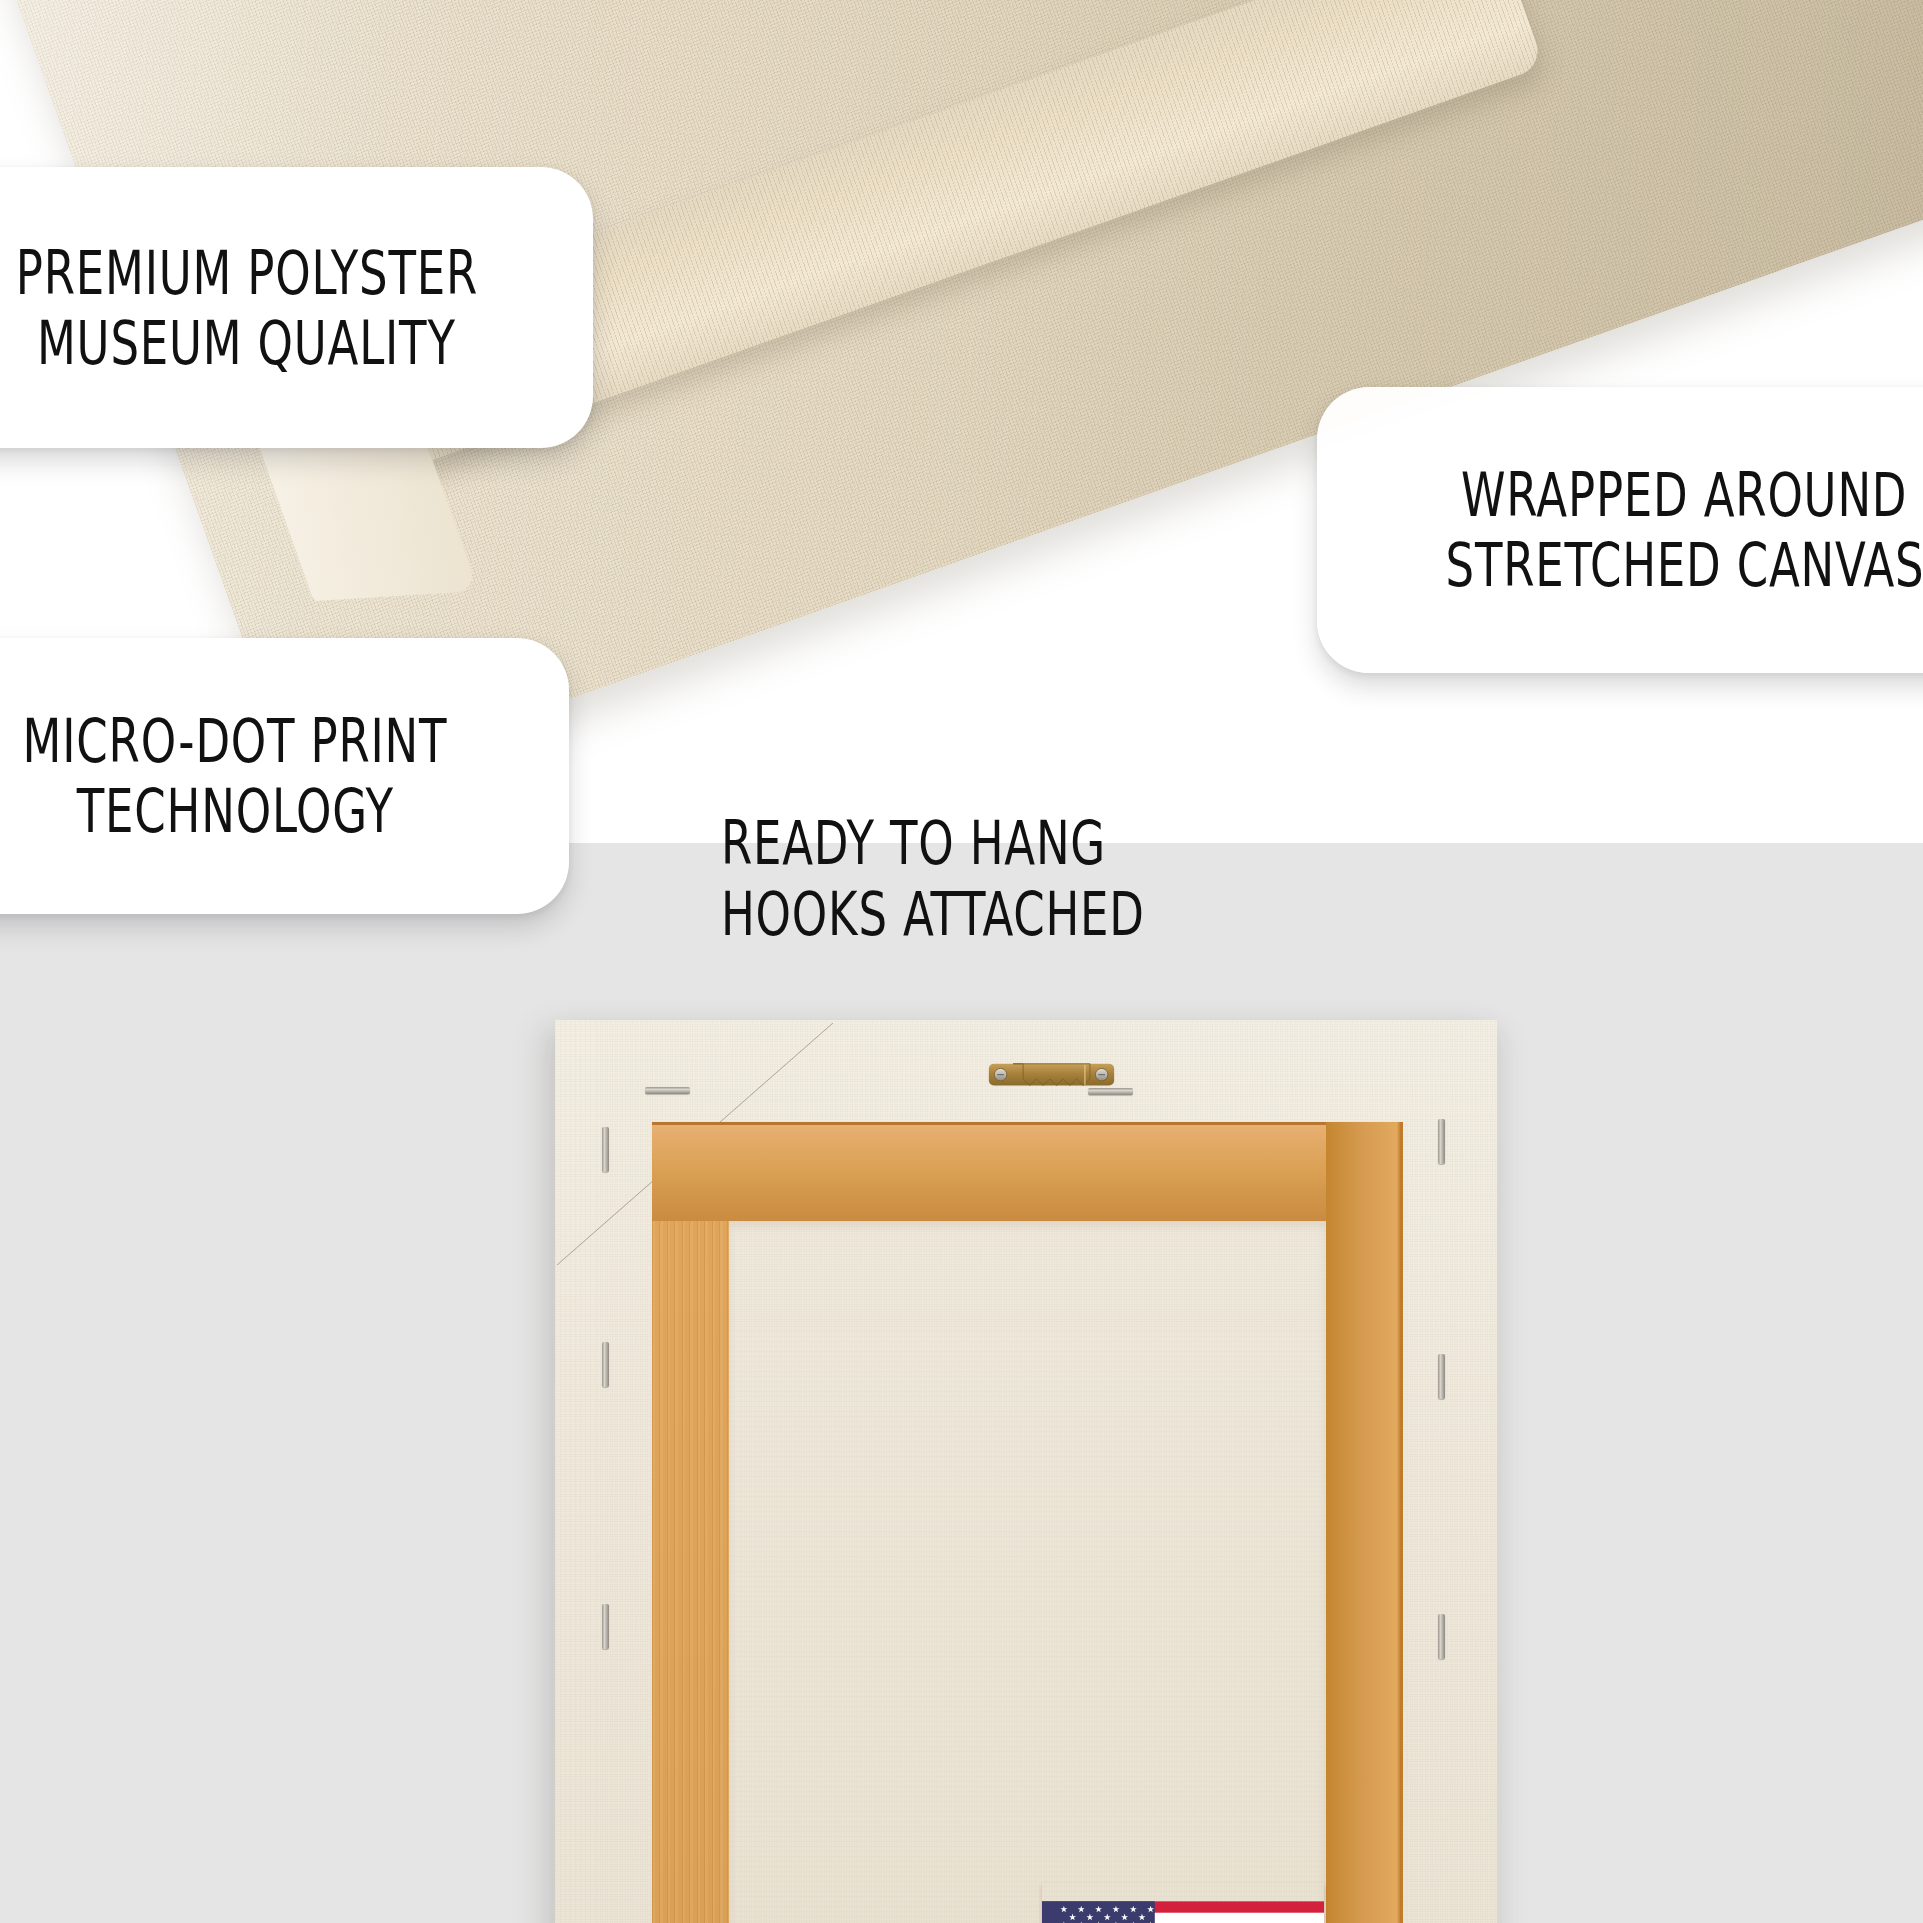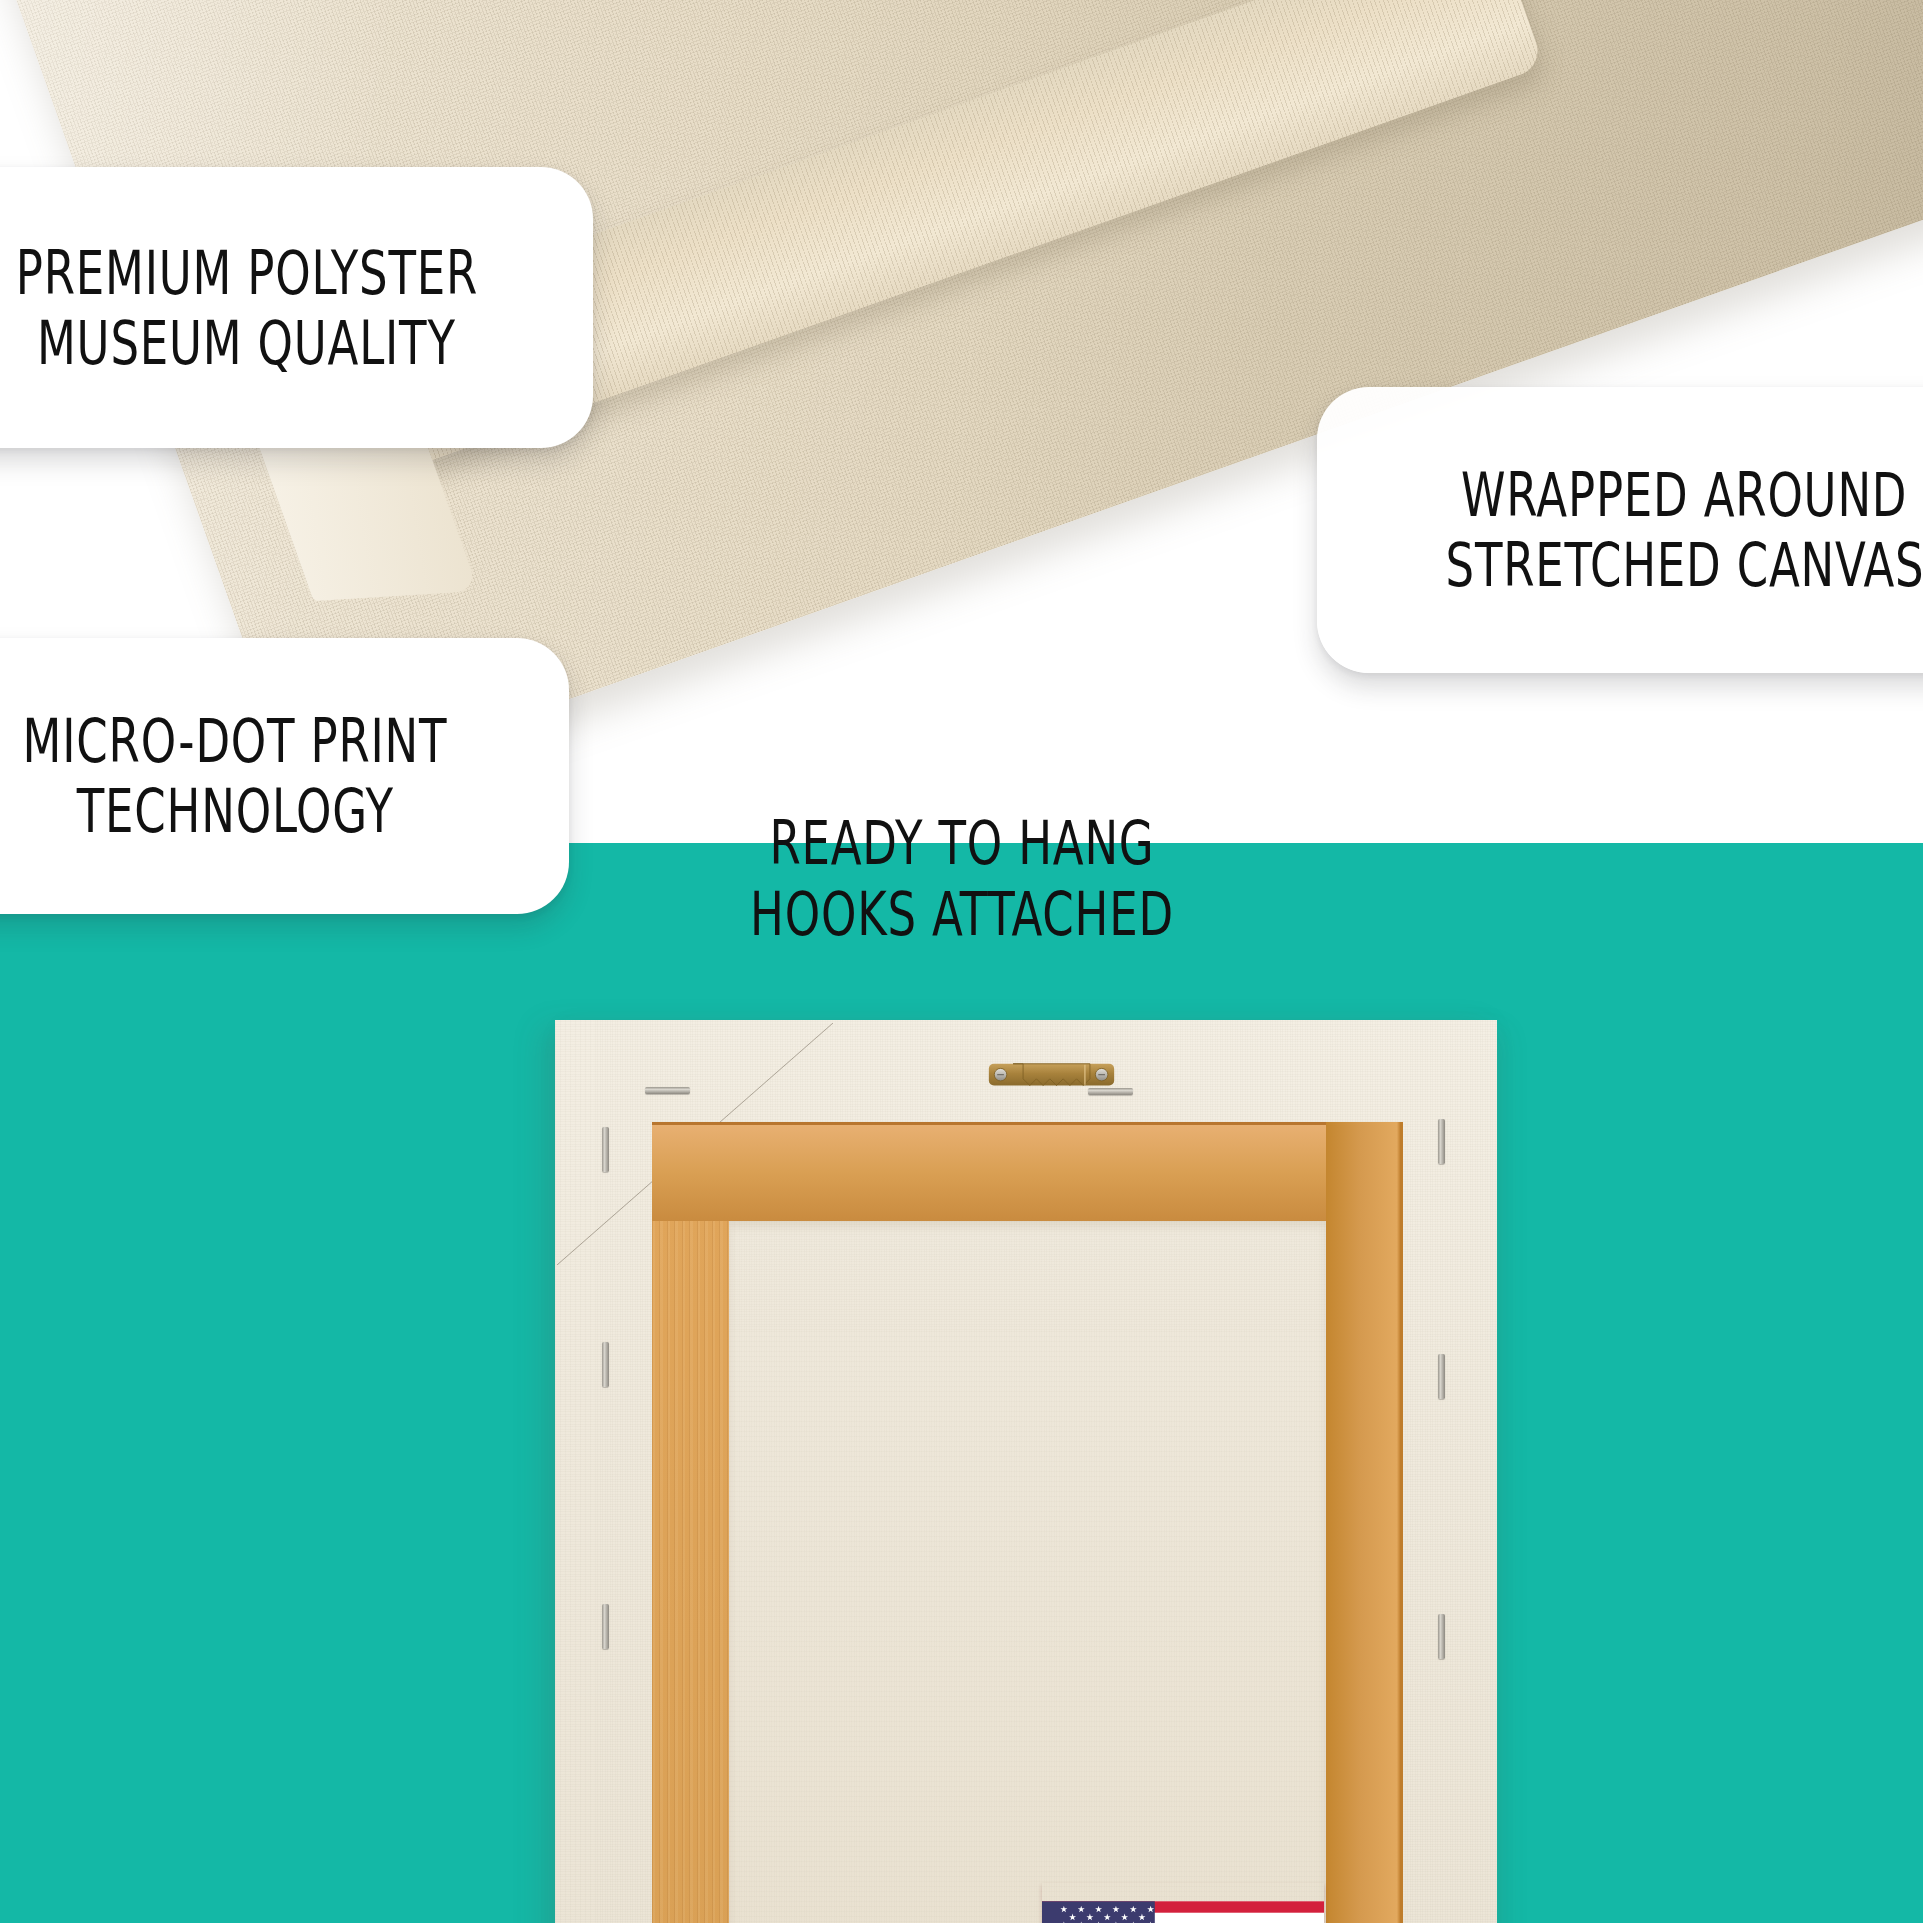--- a/index.html
+++ b/index.html
@@ -1,21 +1,21 @@
 <!DOCTYPE html>
 <html style="font-size:13.4px"><head>
 <meta charset="utf-8">
 <style>
   html,body{margin:0;padding:0;background:#fff;}
   body{
     width:1924px;height:1924px;overflow:hidden;position:relative;
     font-family:"Liberation Sans", sans-serif;
     -webkit-font-smoothing:antialiased;
   }
-  #stage{position:absolute;inset:0;background:#14b8a6;overflow:hidden;}
+  #stage{position:absolute;inset:0;background:#e5e5e5;overflow:hidden;}
 
   
   .photo-top{
     position:absolute;left:0;top:0;width:1924px;height:843px;overflow:hidden;
     background:#ffffff;
   }
   .canvas-slab{
     position:absolute;
     left:276px;top:-635px;width:1920px;height:1302px;
     transform:rotate(-19.5deg);
@@ -76,21 +76,21 @@
     font-stretch:condensed;
     font-weight:400;font-size:61px;line-height:1.14;letter-spacing:1px;
     white-space:nowrap;transform:scaleX(.82);transform-origin:center;
   }
   #pill-premium{left:-100px;top:167px;width:693px;height:281px;}
   #pill-wrapped{left:1317px;top:387px;width:735px;height:286px;background:rgba(255,255,255,.955);}
   #pill-microdot{left:-99px;top:638px;width:668px;height:276px;}
 
   
   .free-heading{
-    position:absolute;left:668px;top:808px;width:588px;text-align:center;color:#111;
+    position:absolute;left:668px;top:808px;width:588px;color:#111;
   }
   .free-heading .ln{
     font-family:"Liberation Sans Narrow","DejaVu Sans Condensed","Liberation Sans", sans-serif;
     font-stretch:condensed;
     font-weight:400;font-size:61px;line-height:1.16;letter-spacing:1px;
     white-space:nowrap;transform:scaleX(.82);transform-origin:center;
   }
 
   
   .canvas-back{

